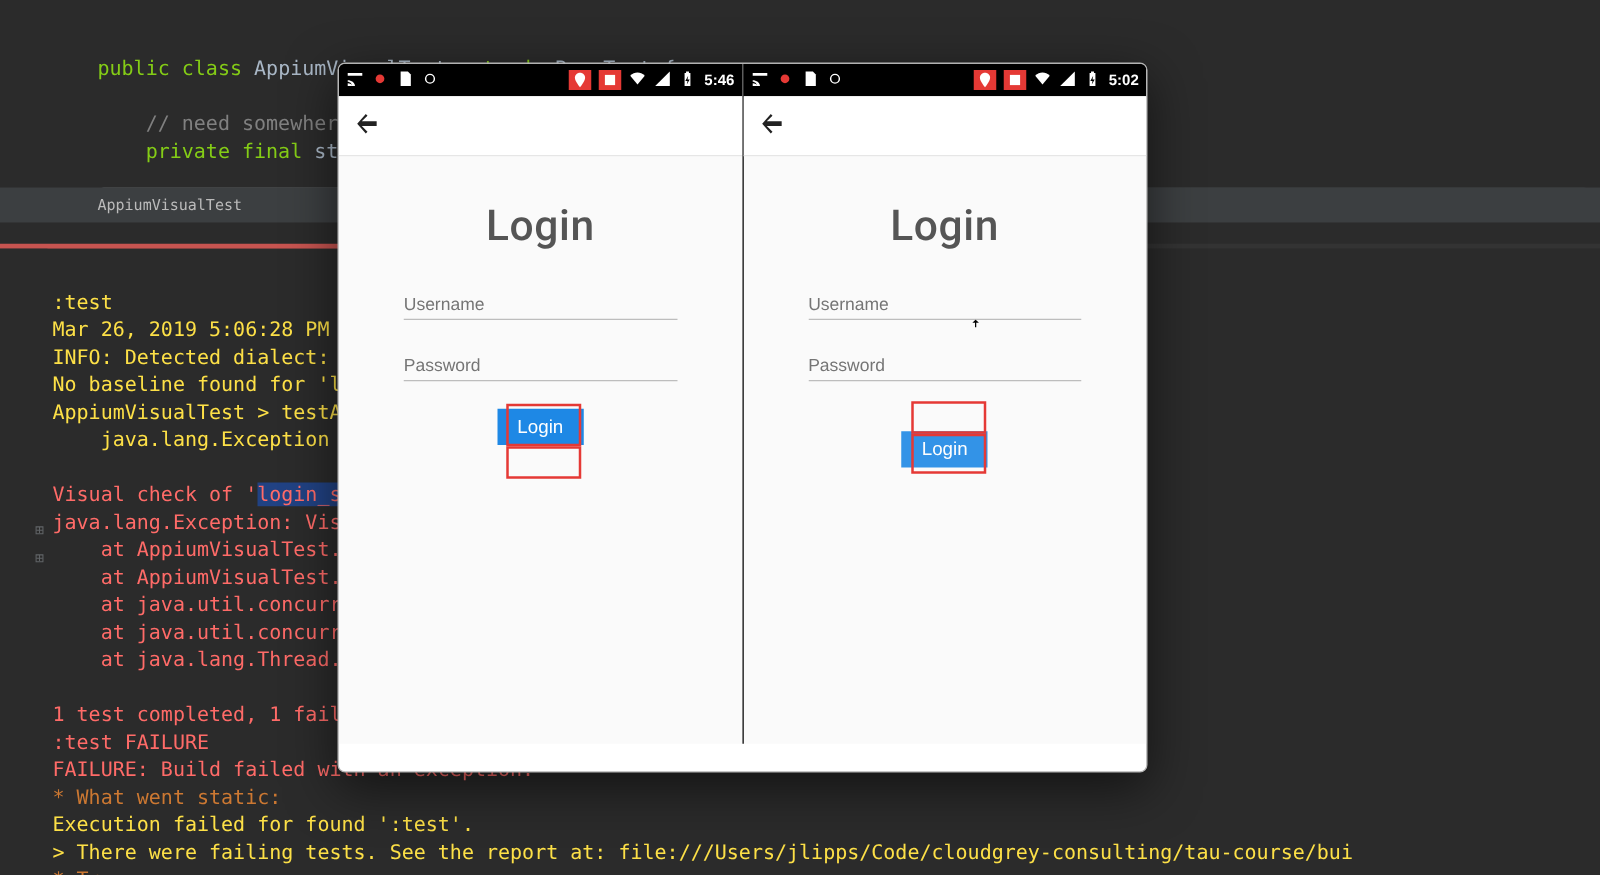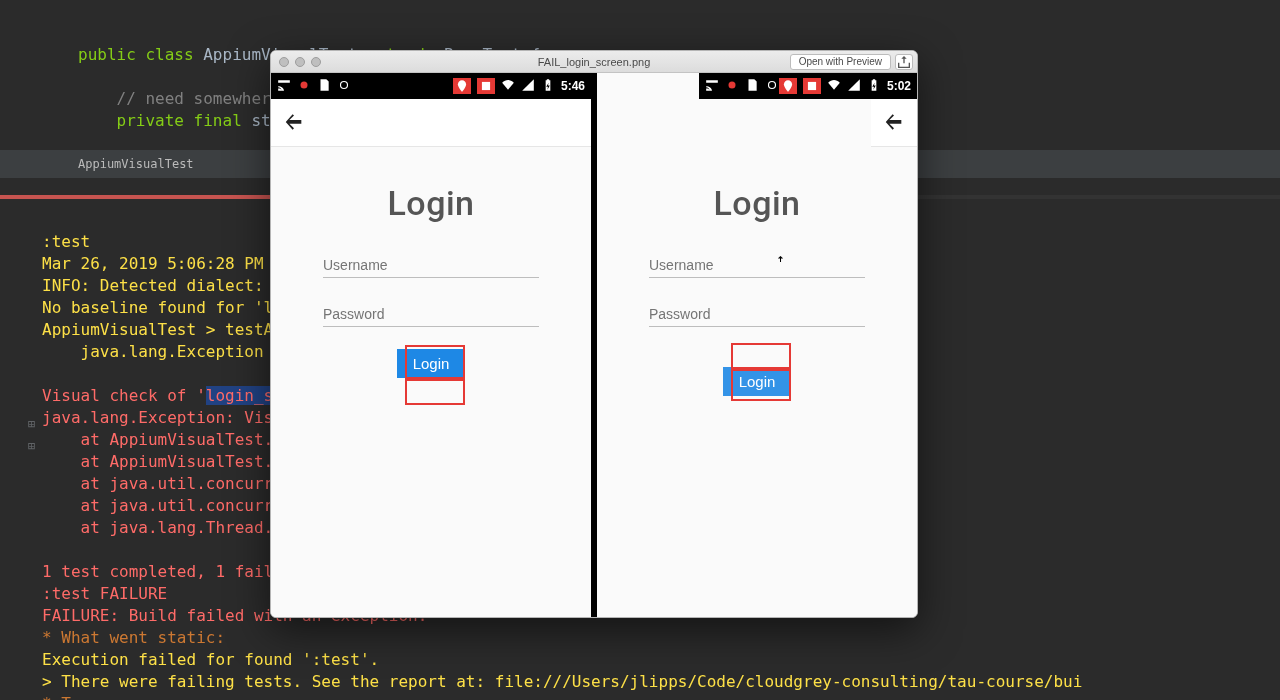--- a/index.html
+++ b/index.html
@@ -101,21 +101,21 @@
   }
   .traffic { display:flex; gap:6px; padding-left:8px;}
   .traffic span{ width:10px;height:10px;border-radius:50%; background:#bfbfbf; border:0.5px solid #9d9d9d;}
   .preview-title{ position:absolute; left:0; right:0; text-align:center;}
   .preview-actions{ position:absolute; right:4px; display:flex; gap:4px;}
   .btn-open{ font-size:10px; padding:1px 8px; background:#fff; border:1px solid #bcbcbc; border-radius:3px;}
   .btn-share{ width:18px; height:16px; background:#fff;border:1px solid #bcbcbc;border-radius:3px; display:flex;align-items:center;justify-content:center;font-size:10px;}
 
   .phones{ display:flex; height:calc(100% - 22px);}
   .phone { flex:1; display:flex; flex-direction:column; background:#fafafa;}
-  .phone + .phone { border-left:6px solid #000000;align-items:flex-end;}
+  .phone + .phone { border-left:1px solid #000000;}
 
   .statusbar{ height:26px; background:#000; color:#fff; display:flex; align-items:center; justify-content:space-between; padding:0 6px; font-size:12px; font-weight:600;}
   .statusbar .sicons{ display:flex; gap:6px; align-items:center;}
   .statusbar .sicons svg{ width:14px;height:14px; fill:#fff;}
   .statusbar .red svg{ fill:#e53935;}
   .statusbar .redbox{ background:#e53935; padding:1px 2px; display:flex;}
 
   .appbar{ height:48px; background:#fff; display:flex; align-items:center; padding:0 12px; border-bottom:1px solid #e6e6e6;}
   .back-arrow svg{ width:22px;height:22px; fill:#222;}
 
@@ -188,36 +188,20 @@
 <span class="c-err">FAILURE: Build failed with an exception.</span>
 <span class="c-warn">* What went static:</span>
 <span class="c-gray">Execution failed for found ':test'.</span>
 <span class="c-gray">&gt; There were failing tests. See the report at: file:///Users/jlipps/Code/cloudgrey-consulting/tau-course/bui</span>
 <span class="c-warn">* Try:</span>
 </div>
 <span class="expand" style="top:417px">⊞</span>
 <span class="expand" style="top:439px">⊞</span>
 
 <div class="preview">
-  <div class="preview-titlebar">
-    <div class="traffic">
-      <span></span>
-      <span></span>
-      <span></span>
-    </div>
-    <div class="preview-title">FAIL_login_screen.png</div>
-    <div class="preview-actions">
-      <div class="btn-open">Open with Preview</div>
-      <div class="btn-share">
-        <svg viewBox="0 0 24 24">
-            <path d="M12 3l4 4h-3v7h-2V7H8l4-4zM5 13v6h14v-6h2v8H3v-8h2z" fill="#555"></path>
-          </svg>
-      </div>
-    </div>
-  </div>
 
   <div class="phones">
 
     <div class="phone phone-a">
       <div class="statusbar">
         <div class="sicons">
           <span><svg viewBox="0 0 24 24">
                 <path d="M2 4h20v4H2zM2 18c3 0 6 1 6 4H2v-4zm0-4c5 0 10 3 10 8H8c0-3-3-6-6-6v-2z"></path>
               </svg></span>
           <span class="red"><svg viewBox="0 0 24 24">

